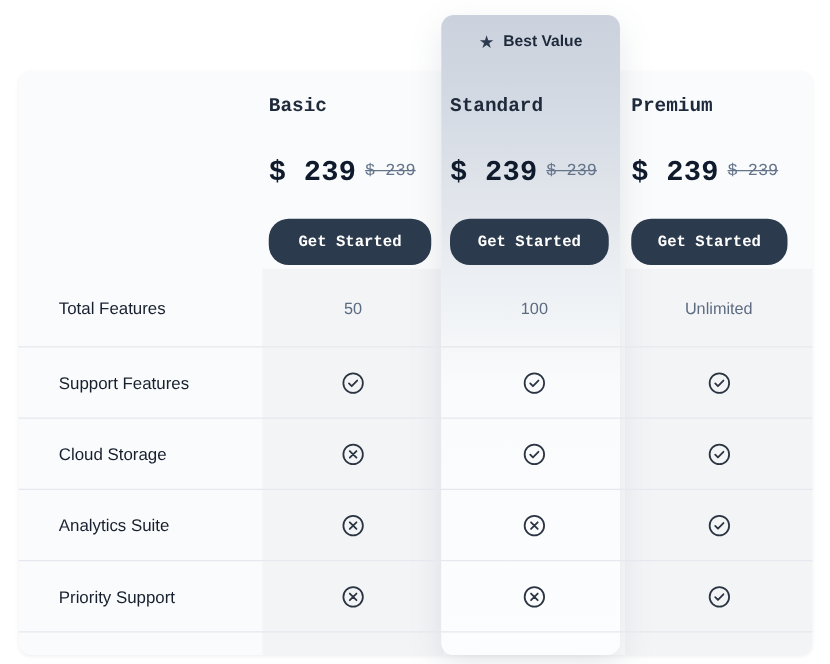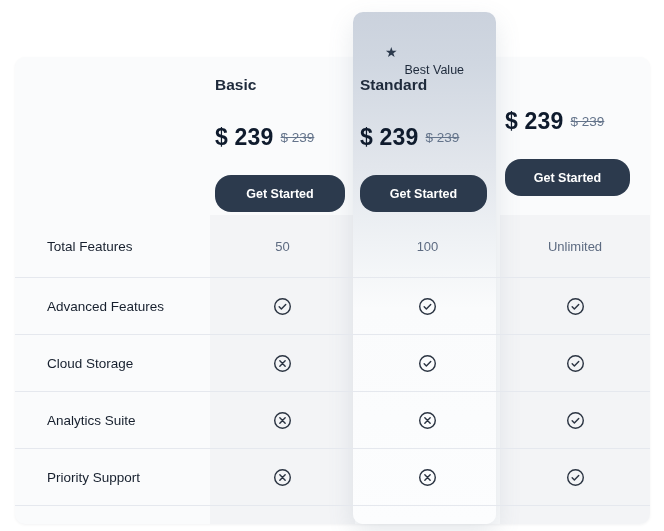--- a/index.html
+++ b/index.html
@@ -30,25 +30,25 @@
     background:linear-gradient(180deg,
       #cbd2dd 0%, #d0d7e1 10%, #e2e6ec 30%,
       #eff2f5 45%, #fafbfc 58%, #fcfdfe 100%);
     box-shadow:0 10px 26px rgba(100,116,139,.16);
   }
   .badge {
     position:absolute; left:353px; top:26px; width:143px; z-index:5;
     display:flex; justify-content:center; align-items:center; gap:7px;
   }
   .badge .star { color:var(--accent-navy,#2c3a4d); font-size:14px; line-height:1; }
-  .badge .label { font-size:12.5px; font-weight:400; color:var(--title-text,#1e2a3b);margin-top:37px; }
+  .badge .label { font-size:12.5px; font-weight:700; color:var(--title-text,#1e2a3b); }
 
   
   .plan-headers { position:absolute; left:0; top:0; z-index:4; }
-  .plan-header { position:absolute; top:77px; }
+  .plan-header { position:absolute; top:77px;font-family:Liberation Mono, monospace; }
   .plan-header.basic    { left:215px; }
   .plan-header.standard { left:360px; }
   .plan-header.premium  { left:505px; }
   .plan-name { font-size:15.5px; font-weight:600; color:var(--title-text,#1e2a3b); height:16px; line-height:16px; }
   .price-row { margin-top:31px; height:27px; display:flex; align-items:center; gap:7px; }
   .price { font-size:23px; font-weight:800; color:var(--price-text,#0f1b2d); letter-spacing:.2px; }
   .old-price { font-size:13.5px; font-weight:500; color:var(--muted-text,#64748b); text-decoration:line-through; }
   .cta {
     margin-top:24px; height:37px; display:block;
     border:none; border-radius:16px; cursor:pointer;
@@ -104,20 +104,21 @@
       </div>
       <div class="plan-header standard">
         <div class="plan-name">Standard</div>
         <div class="price-row">
           <span class="price">$ 239</span>
           <span class="old-price">$ 239</span>
         </div>
         <button class="cta">Get Started</button>
       </div>
       <div class="plan-header premium">
+        <div class="plan-name">Premium</div>
         <div class="price-row">
           <span class="price">$ 239</span>
           <span class="old-price">$ 239</span>
         </div>
         <button class="cta">Get Started</button>
       </div>
     </div>
 
   <div class="rows">
       <div class="row first">
@@ -126,21 +127,21 @@
           <span class="val">50</span>
         </div>
         <div class="cell c1">
           <span class="val">100</span>
         </div>
         <div class="cell c2">
           <span class="val">Unlimited</span>
         </div>
       </div>
       <div class="row">
-        <div class="row-label">Advanced Features</div>
+        <div class="row-label">Support Features</div>
         <div class="cell c0">
           <span>
             <svg width="19" height="19" viewBox="0 0 20 20" fill="none" stroke="#2b3442" stroke-width="1.5">
               <circle cx="10" cy="10" r="8.2"></circle>
               <path d="M6.5 10.3l2.3 2.3 4.6-4.8" stroke-linecap="round" stroke-linejoin="round"></path>
             </svg>
           </span>
         </div>
         <div class="cell c1">
           <span>

